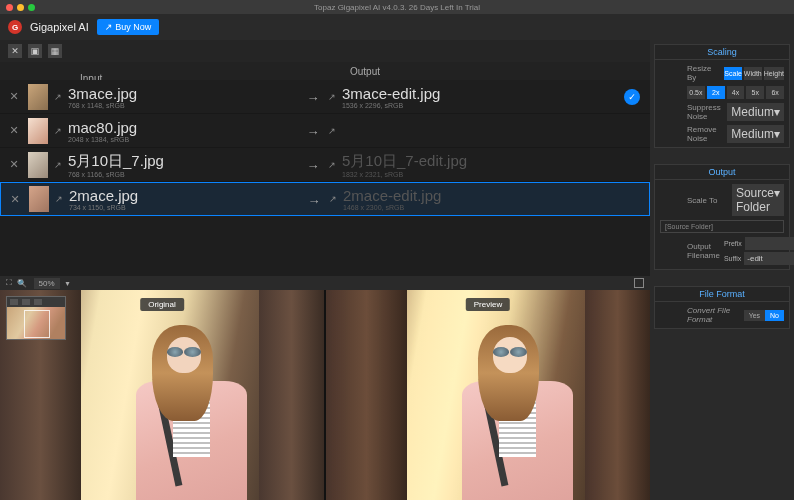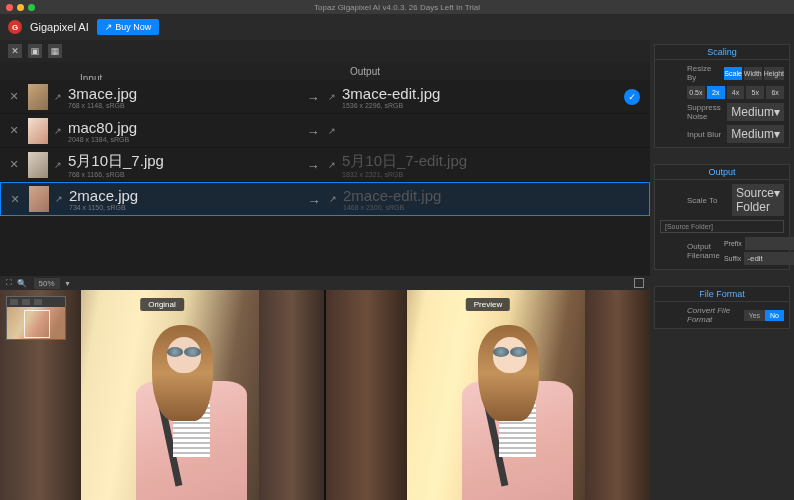--- a/index.html
+++ b/index.html
@@ -253,21 +253,21 @@
           </div>
         </div>
         <div class="prow">
           <div class="lab">Suppress Noise</div>
           <div class="select">
               <span>Medium</span>
               <span>▾</span>
             </div>
         </div>
         <div class="prow">
-          <div class="lab">Input Blur</div>
+          <div class="lab">Remove Noise</div>
           <div class="select">
               <span>Medium</span>
               <span>▾</span>
             </div>
         </div>
       </div>
     </div>
 
     <div class="panel">
       <div class="panel-h">Output</div>

